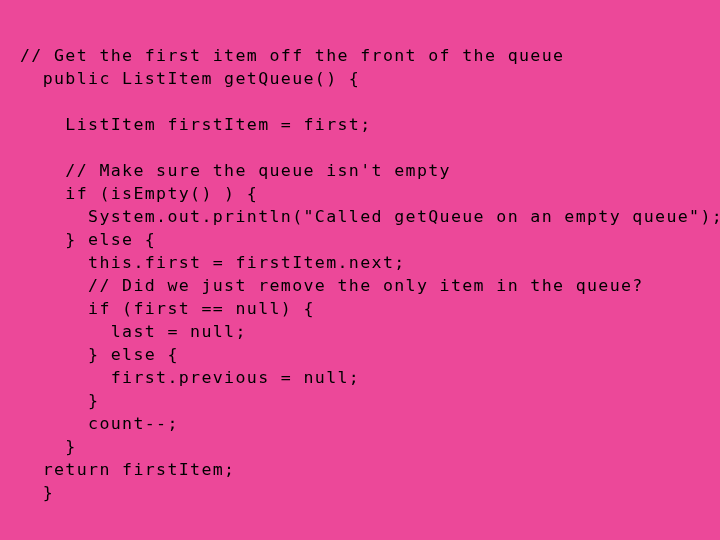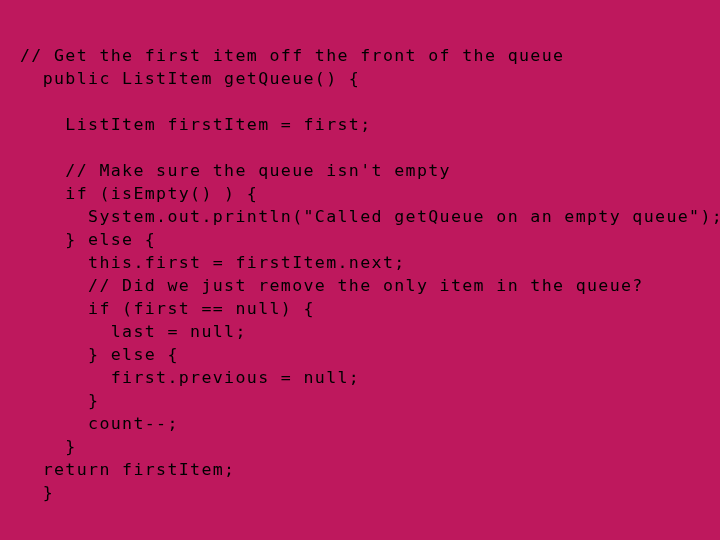--- a/index.html
+++ b/index.html
@@ -42,15 +42,15 @@
     min-height: 23px;
     font-family: "DejaVu Sans Mono", "Liberation Mono", monospace;
   }
   .code-line.blank {
     color: transparent;
   }
 </style>
 </head>
 <body style="background: rgb(255, 255, 255);">
 
-<div id="slide" style="background: #be185d;">
+<div id="slide" style="background: #ec4899;">
   <pre id="code-listing" style="color: rgb(0, 0, 0);"><span class="code-line">// Get the first item off the front of the queue</span><span class="code-line">  public ListItem getQueue() {</span><span class="code-line blank"> </span><span class="code-line">    ListItem firstItem = first;</span><span class="code-line blank"> </span><span class="code-line">    // Make sure the queue isn't empty</span><span class="code-line">    if (isEmpty() ) {</span><span class="code-line">      System.out.println("Called getQueue on an empty queue");</span><span class="code-line">    } else {</span><span class="code-line">      this.first = firstItem.next;</span><span class="code-line">      // Did we just remove the only item in the queue?</span><span class="code-line">      if (first == null) {</span><span class="code-line">        last = null;</span><span class="code-line">      } else {</span><span class="code-line">        first.previous = null;</span><span class="code-line">      }</span><span class="code-line">      count--;</span><span class="code-line">    }</span><span class="code-line">  return firstItem;</span><span class="code-line">  }</span></pre>
 </div>
 
 </body></html>

